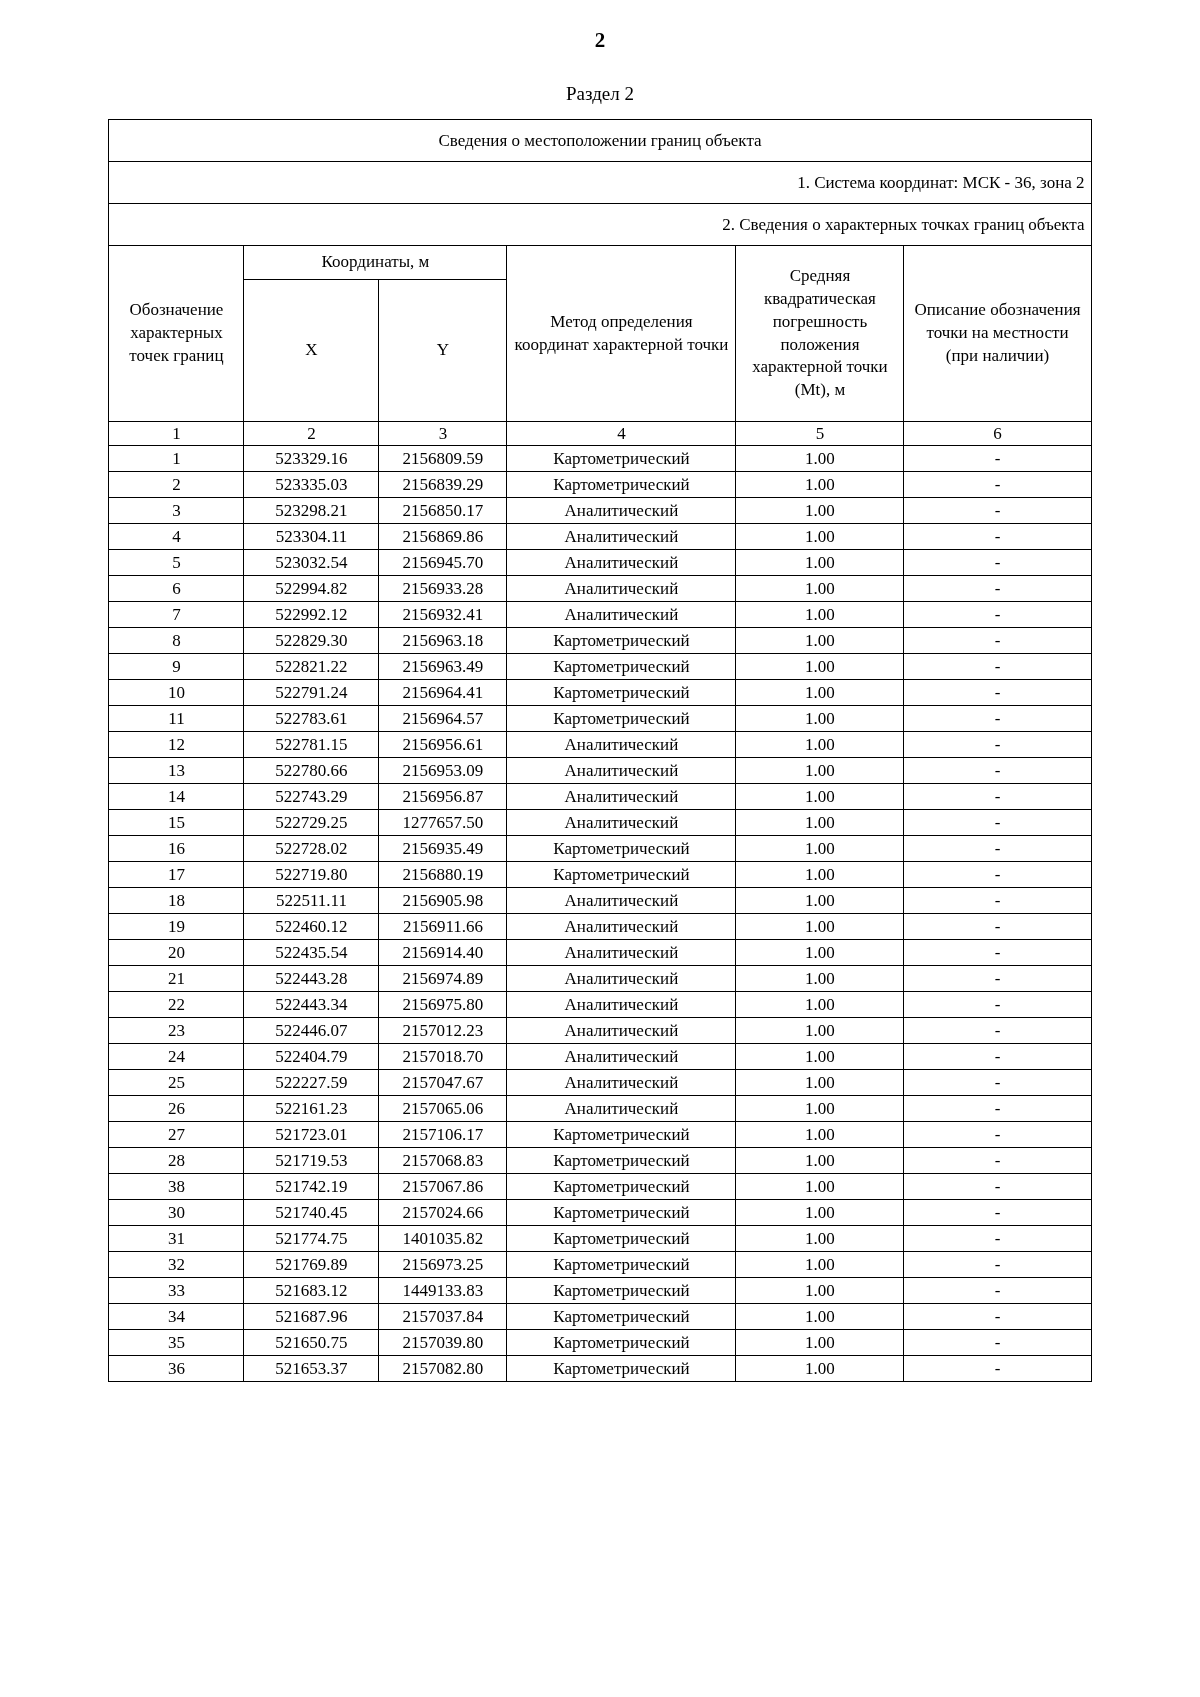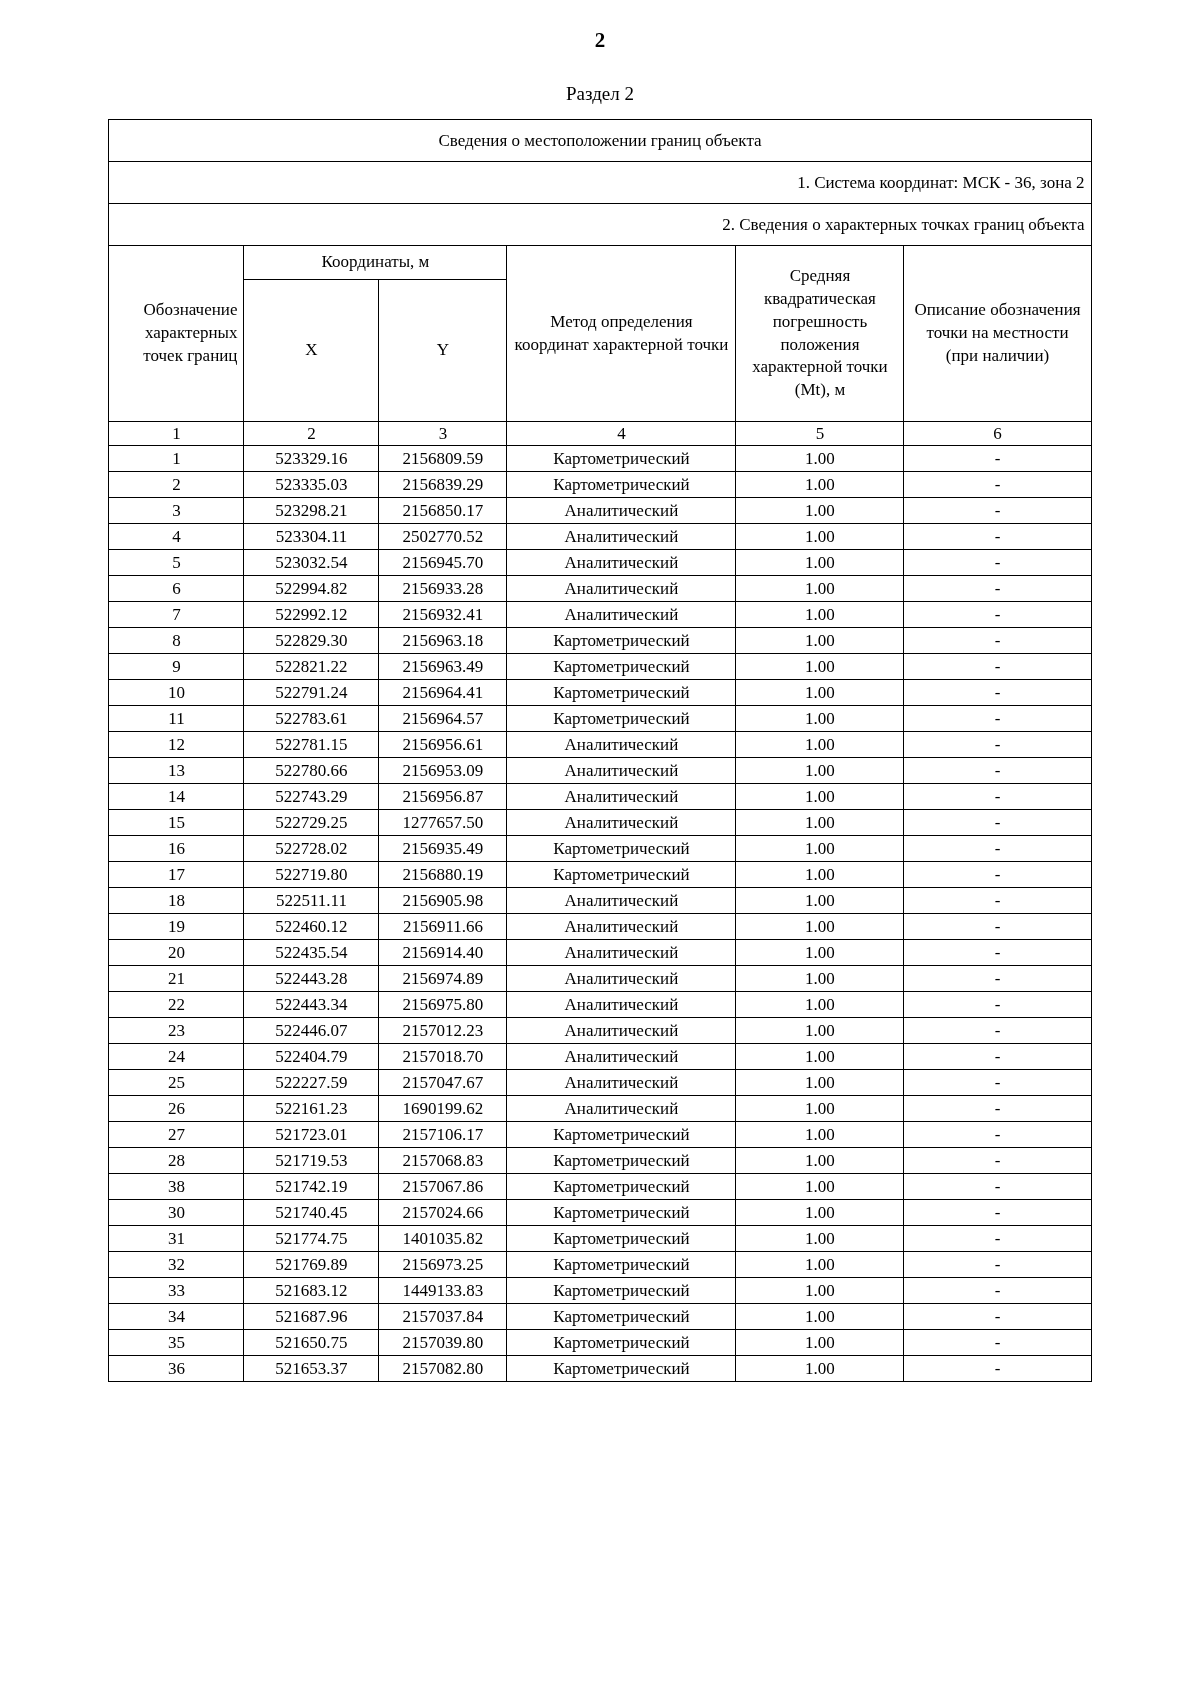--- a/index.html
+++ b/index.html
@@ -47,21 +47,21 @@
     text-align: right;
     height: 42px;
     font-size: 18px;
     padding-left: 8px;
   }
   td.hdr {
     text-align: center;
     line-height: 1.35;
   }
   td.hdr-left {
-    text-align: right;
+    text-align: center;
     padding-left: 8px;
   }
   tr.coords-row td { height: 34px; }
   tr.xy-row td { height: 142px; }
   tr.colnum-row td {
     height: 24px;
     text-align: center;
     padding: 1px 4px;
   }
   tbody.data-body td {
@@ -139,21 +139,21 @@
           <td>3</td>
           <td>523298.21</td>
           <td>2156850.17</td>
           <td>Аналитический</td>
           <td>1.00</td>
           <td>-</td>
         </tr>
         <tr>
           <td>4</td>
           <td>523304.11</td>
-          <td>2502770.52</td>
+          <td>2156869.86</td>
           <td>Аналитический</td>
           <td>1.00</td>
           <td>-</td>
         </tr>
         <tr>
           <td>5</td>
           <td>523032.54</td>
           <td>2156945.70</td>
           <td>Аналитический</td>
           <td>1.00</td>
@@ -315,21 +315,21 @@
           <td>25</td>
           <td>522227.59</td>
           <td>2157047.67</td>
           <td>Аналитический</td>
           <td>1.00</td>
           <td>-</td>
         </tr>
         <tr>
           <td>26</td>
           <td>522161.23</td>
-          <td>1690199.62</td>
+          <td>2157065.06</td>
           <td>Аналитический</td>
           <td>1.00</td>
           <td>-</td>
         </tr>
         <tr>
           <td>27</td>
           <td>521723.01</td>
           <td>2157106.17</td>
           <td>Картометрический</td>
           <td>1.00</td>

